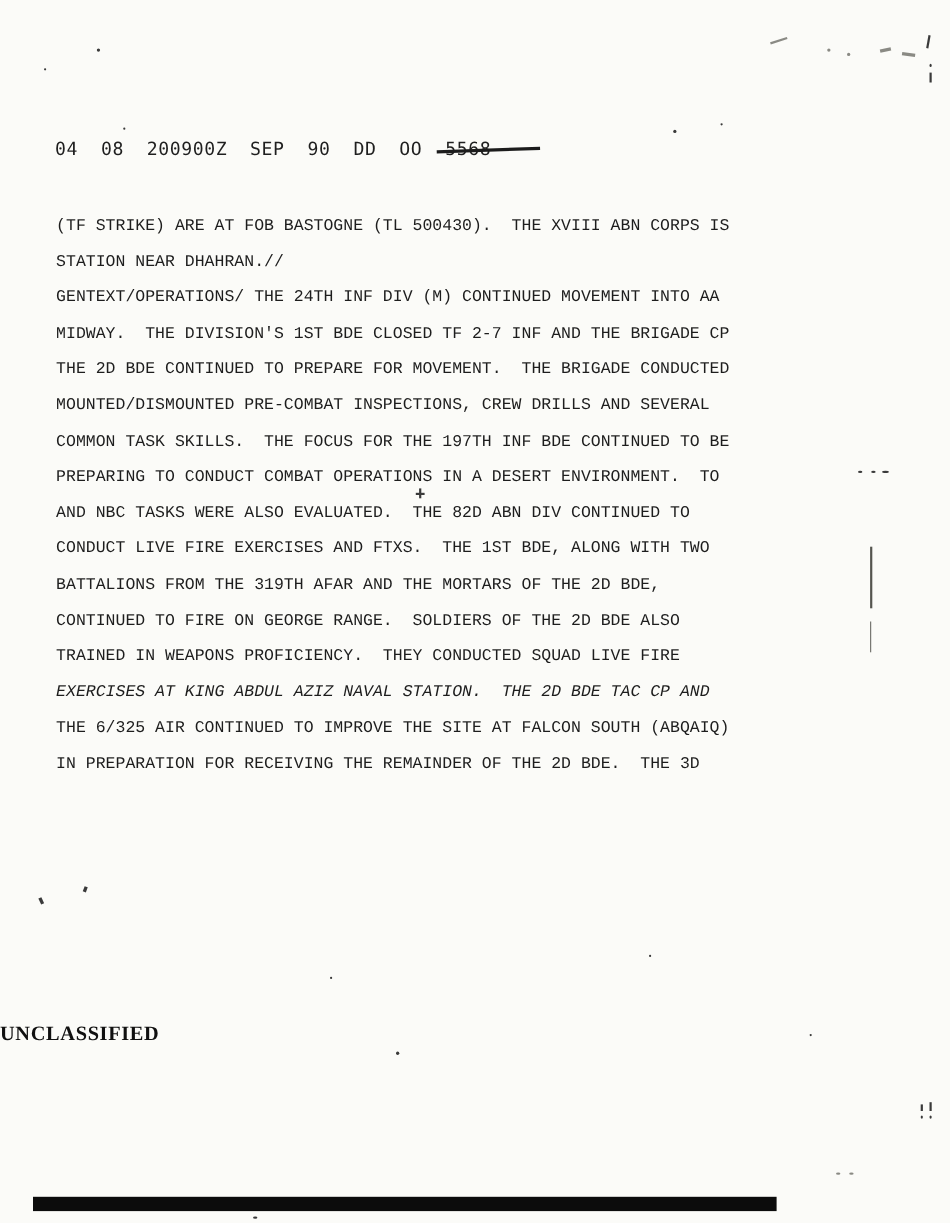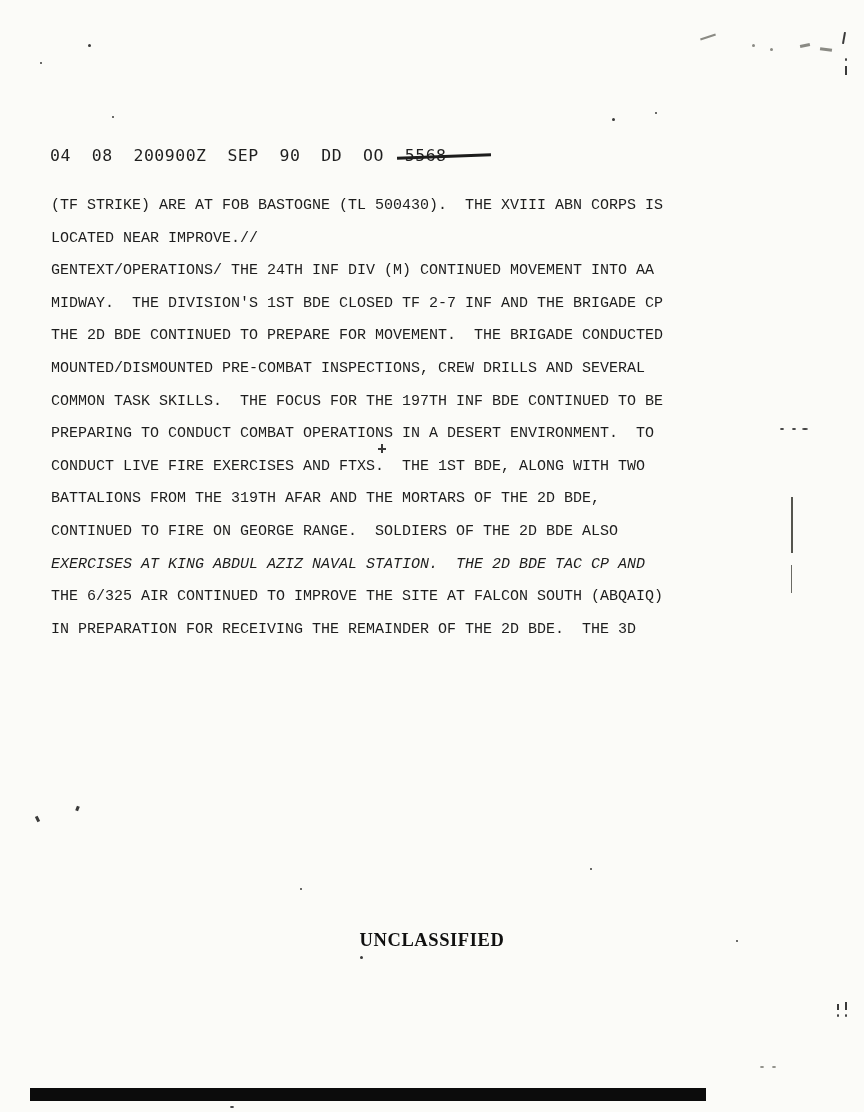--- a/index.html
+++ b/index.html
@@ -16,21 +16,20 @@
     inset: 0;
   }
   .header-line {
     position: absolute;
     left: 50px;
     top: 126px;
     font-size: 16.5px;
     letter-spacing: 0.5px;
     color: #1f1f1f;
     white-space: pre;
-    margin-top: 20px;
   }
   .struck {
     position: relative;
     display: inline-block;
   }
   .struck::after {
     content: "";
     position: absolute;
     left: -8px;
     top: 46%;
@@ -51,21 +50,21 @@
     height: 32.6px;
     line-height: 32.6px;
     white-space: pre;
   }
   .slant { font-style: italic; }
   .unclassified {
     position: absolute;
     top: 930px;
     left: 0;
     width: 100%;
-    text-align: center;
+    text-align: left;
     font-family: "Liberation Serif", serif;
     font-weight: bold;
     font-size: 18.5px;
     letter-spacing: 0.6px;
     color: #101010;
   }
   .bottom-bar {
     position: absolute;
     left: 30px;
     top: 1088px;
@@ -82,30 +81,32 @@
 </style>
 </head>
 <body>
 
 <div class="page">
 
   <div class="header-line"><span>04  08  200900Z  SEP  90  DD  OO  </span><span class="struck">5568</span></div>
 
   <div class="body-text">
     <div class="line">(TF STRIKE) ARE AT FOB BASTOGNE (TL 500430).  THE XVIII ABN CORPS IS</div>
-    <div class="line">LOCATED NEAR IMPROVE.//</div>
+    <div class="line">STATION NEAR DHAHRAN.//</div>
     <div class="line">GENTEXT/OPERATIONS/ THE 24TH INF DIV (M) CONTINUED MOVEMENT INTO AA</div>
     <div class="line">MIDWAY.  THE DIVISION'S 1ST BDE CLOSED TF 2-7 INF AND THE BRIGADE CP</div>
     <div class="line">THE 2D BDE CONTINUED TO PREPARE FOR MOVEMENT.  THE BRIGADE CONDUCTED</div>
     <div class="line">MOUNTED/DISMOUNTED PRE-COMBAT INSPECTIONS, CREW DRILLS AND SEVERAL</div>
     <div class="line">COMMON TASK SKILLS.  THE FOCUS FOR THE 197TH INF BDE CONTINUED TO BE</div>
     <div class="line">PREPARING TO CONDUCT COMBAT OPERATIONS IN A DESERT ENVIRONMENT.  TO</div>
+    <div class="line">AND NBC TASKS WERE ALSO EVALUATED.  THE 82D ABN DIV CONTINUED TO</div>
     <div class="line">CONDUCT LIVE FIRE EXERCISES AND FTXS.  THE 1ST BDE, ALONG WITH TWO</div>
     <div class="line">BATTALIONS FROM THE 319TH AFAR AND THE MORTARS OF THE 2D BDE,</div>
     <div class="line">CONTINUED TO FIRE ON GEORGE RANGE.  SOLDIERS OF THE 2D BDE ALSO</div>
+    <div class="line">TRAINED IN WEAPONS PROFICIENCY.  THEY CONDUCTED SQUAD LIVE FIRE</div>
     <div class="line slant">EXERCISES AT KING ABDUL AZIZ NAVAL STATION.  THE 2D BDE TAC CP AND</div>
     <div class="line">THE 6/325 AIR CONTINUED TO IMPROVE THE SITE AT FALCON SOUTH (ABQAIQ)</div>
     <div class="line">IN PREPARATION FOR RECEIVING THE REMAINDER OF THE 2D BDE.  THE 3D</div>
   </div>
 
   <div class="unclassified">UNCLASSIFIED</div>
 
   <div class="bottom-bar"></div>
 
   <div class="artifact round" style="left:88px;top:44px;width:3px;height:3px;"></div>

